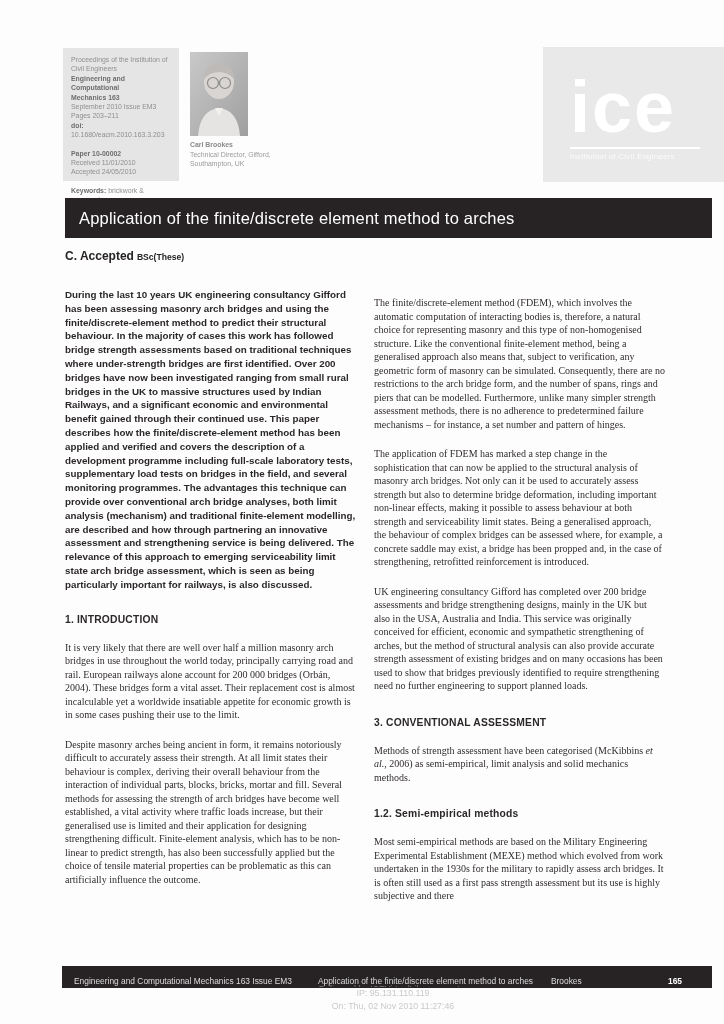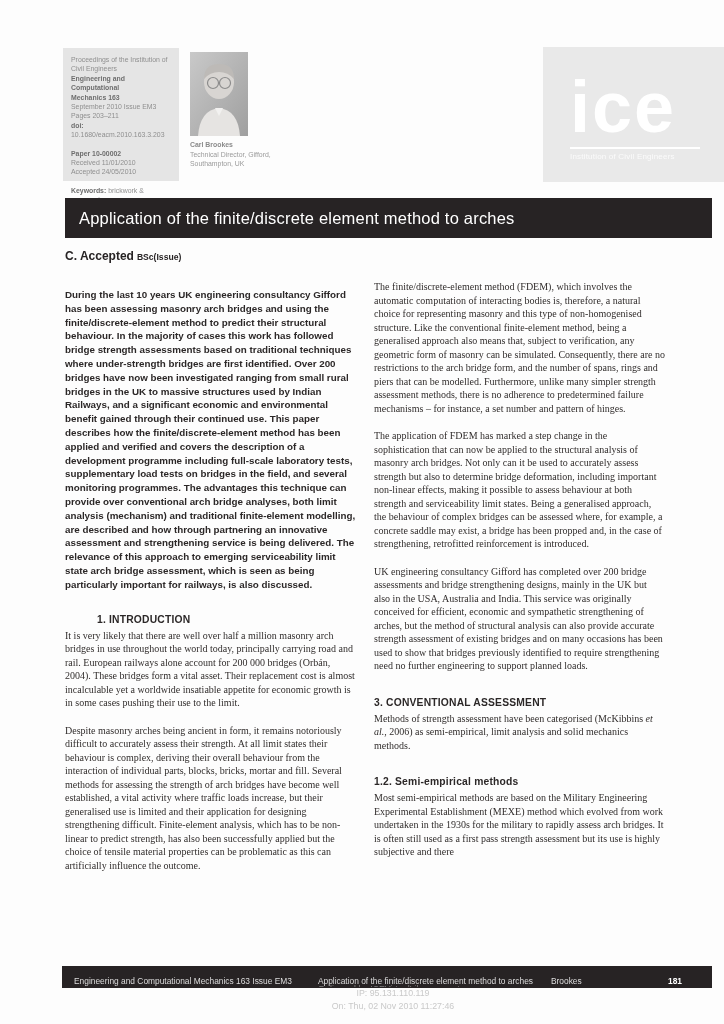--- a/index.html
+++ b/index.html
@@ -46,27 +46,27 @@
   
   .col{position:absolute;top:280px;color:#312d2c;height:684px;overflow:hidden;}
   .col-left{left:65px;width:293px;}
   .col-right{left:374px;width:291px;}
   .abstract{
     font-family:"Liberation Sans",sans-serif;font-weight:bold;
     font-size:9.8px;line-height:13.8px;margin:8px 0 22px 0;color:#2c2828;
   }
   .body-p{
     font-family:"Liberation Serif",serif;
-    font-size:10px;line-height:13.5px;margin:0 0 14px 0;
+    font-size:10px;line-height:13.5px;margin:16px 0 14px 0;
   }
   .sec-h{
     font-family:"Liberation Sans",sans-serif;font-weight:bold;
     font-size:10.3px;margin:24px 0 4px 0;color:#2c2828;letter-spacing:0.2px;
   }
-  .sec-h.first{margin-top:0;margin-left:32px;}
+  .sec-h.first{margin-top:0;}
   .it{font-style:italic;}
   
   .footer-bar{
     position:absolute;left:62px;top:966px;width:650px;height:22px;
     background:#272324;color:#dcdcdc;font-size:8.4px;
     display:flex;align-items:center;box-sizing:border-box;padding:8px 30px 0 12px;
   }
   .footer-bar .f-journal{margin-right:26px;}
   .footer-bar .f-article{margin-right:18px;}
   .footer-bar .f-author{margin-right:20px;}
@@ -129,21 +129,21 @@
     <div class="ice-word">ice</div>
     <div class="ice-rule"></div>
     <div class="ice-tag">Institution of Civil Engineers</div>
   </div>
 
   <div class="title-bar">
     <span>Application of the finite/discrete element method to arches</span>
   </div>
 
   <div class="byline">
-    <span class="nm">C. Accepted</span><span class="q">BSc(Issue)</span>
+    <span class="nm">C. Accepted</span><span class="q">BSc(These)</span>
   </div>
 
   <div class="col col-left">
     <p class="abstract">During the last 10 years UK engineering consultancy Gifford has been assessing masonry arch bridges and using the finite/discrete-element method to predict their structural behaviour. In the majority of cases this work has followed bridge strength assessments based on traditional techniques where under-strength bridges are first identified. Over 200 bridges have now been investigated ranging from small rural bridges in the UK to massive structures used by Indian Railways, and a significant economic and environmental benefit gained through their continued use. This paper describes how the finite/discrete-element method has been applied and verified and covers the description of a development programme including full-scale laboratory tests, supplementary load tests on bridges in the field, and several monitoring programmes. The advantages this technique can provide over conventional arch bridge analyses, both limit analysis (mechanism) and traditional finite-element modelling, are described and how through partnering an innovative assessment and strengthening service is being delivered. The relevance of this approach to emerging serviceability limit state arch bridge assessment, which is seen as being particularly important for railways, is also discussed.</p>
     <div class="sec-h first">1. INTRODUCTION</div>
     <p class="body-p">It is very likely that there are well over half a million masonry arch bridges in use throughout the world today, principally carrying road and rail. European railways alone account for 200 000 bridges (Orbán, 2004). These bridges form a vital asset. Their replacement cost is almost incalculable yet a worldwide insatiable appetite for economic growth is in some cases pushing their use to the limit.</p>
     <p class="body-p">Despite masonry arches being ancient in form, it remains notoriously difficult to accurately assess their strength. At all limit states their behaviour is complex, deriving their overall behaviour from the interaction of individual parts, blocks, bricks, mortar and fill. Several methods for assessing the strength of arch bridges have become well established, a vital activity where traffic loads increase, but their generalised use is limited and their application for designing strengthening difficult. Finite-element analysis, which has to be non-linear to predict strength, has also been successfully applied but the choice of tensile material properties can be problematic as this can artificially influence the outcome.</p>
   </div>
 
   <div class="col col-right">
@@ -153,21 +153,21 @@
     <div class="sec-h">3. CONVENTIONAL ASSESSMENT</div>
     <p class="body-p"><span>Methods of strength assessment have been categorised (McKibbins </span><span class="it">et al.</span><span>, 2006) as semi-empirical, limit analysis and solid mechanics methods.</span></p>
     <div class="sec-h">1.2. Semi-empirical methods</div>
     <p class="body-p">Most semi-empirical methods are based on the Military Engineering Experimental Establishment (MEXE) method which evolved from work undertaken in the 1930s for the military to rapidly assess arch bridges. It is often still used as a first pass strength assessment but its use is highly subjective and there</p>
   </div>
 
   <div class="footer-bar">
     <span class="f-journal">Engineering and Computational Mechanics 163 Issue EM3</span>
     <span class="f-article">Application of the finite/discrete element method to arches</span>
     <span class="f-author">Brookes</span>
-    <span class="f-page">181</span>
+    <span class="f-page">165</span>
   </div>
 
   <div class="stamp">
     <div class="clipped">Delivered by ICEVirtualLibrary.com to:</div>
     <div>IP:  95.131.110.119</div>
     <div>On: Thu, 02 Nov 2010 11:27:46</div>
   </div>
 
 </div>
 

